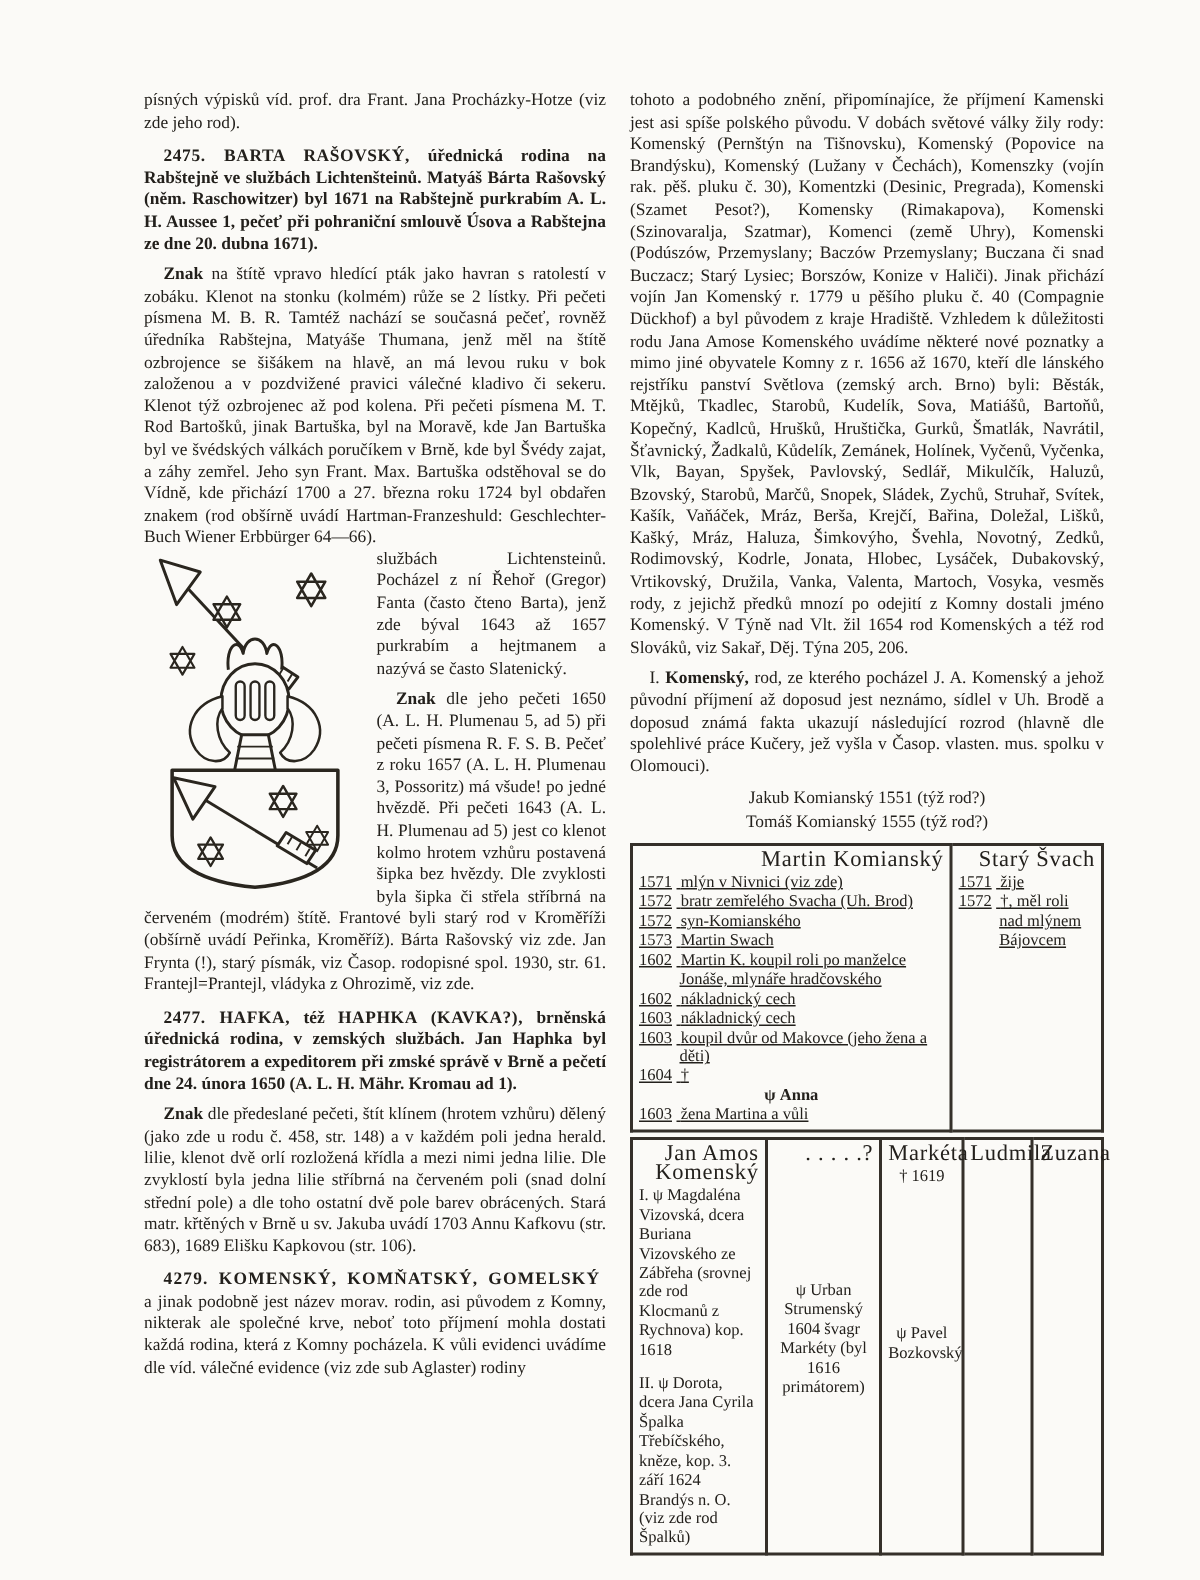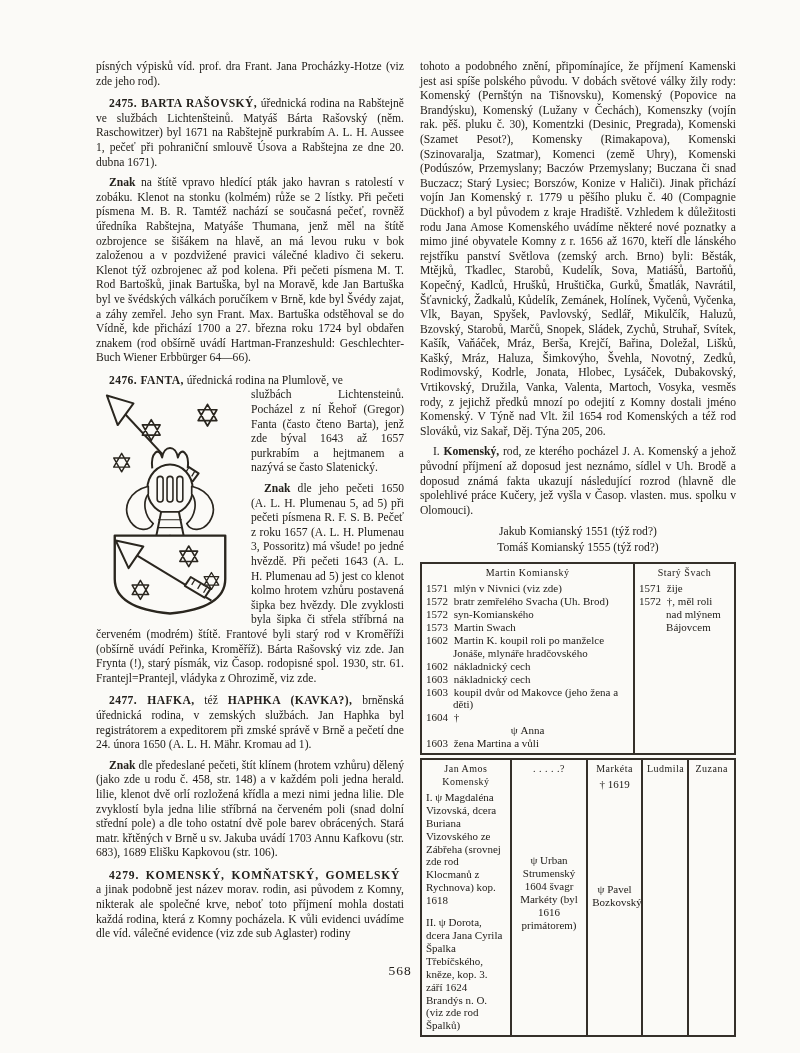--- a/index.html
+++ b/index.html
@@ -18,21 +18,21 @@
     padding:60px 0 0 84px;
     gap:16px;
   }
   .col{text-align:justify;}
   .col-left{width:308px;}
   .col-right{width:316px;}
   p{margin:0;}
   .para{text-indent:13px;}
   .noindent{text-indent:0;}
   .gap-s{margin-top:6px;}
-  .gap-m{margin-top:8px;}
+  .gap-m{margin-top:8px;font-weight:bold;}
   b.run{letter-spacing:.4px;}
   .entry-head-line{
     text-indent:13px;font-weight:bold;letter-spacing:.8px;word-spacing:3px;
     margin-top:8px;
   }
   .arms{
     float:left;
     width:148px;height:224px;
     margin:3px 7px 2px 0;
   }
@@ -44,24 +44,24 @@
     border-collapse:collapse;
     table-layout:fixed;
     font-size:11px;line-height:12.9px;
   }
   td{
     border:2px solid #35302a;
     vertical-align:top;
     padding:2px 4px 3px 4px;
   }
   .t2{margin-top:3px;}
-  .thead{text-align:center;font-size:10px;letter-spacing:.5px;padding:1px 0 2px 0;}
-  .trow{padding-left:27px;text-indent:-27px;text-align:left;}
+  .thead{text-align:right;font-size:15px;letter-spacing:.5px;padding:1px 0 2px 0;}
+  .trow{padding-left:27px;text-indent:-27px;text-align:left;text-decoration:underline;}
   .trow .yr{margin-right:3px;}
-  .tcenter{text-align:center;text-indent:0;}
+  .tcenter{text-align:center;text-indent:0;font-weight:bold;}
   .t2 .cellbody{text-align:left;}
   .t2 .cellbody.ctr{text-align:center;font-family:Liberation Serif, serif;}
   .t2 .para2{margin-top:9px;}
   .push1{margin-top:76px;}
   .push2{margin-top:92px;}
   .sub{text-align:center;}
   .pageno{
     position:absolute;
     top:964px;left:0;right:24px;
     text-align:center;
@@ -74,21 +74,20 @@
 <div class="page">
   <div class="columns">
 
     <div class="col col-left">
       <p class="noindent">písných výpisků víd. prof. dra Frant. Jana Procházky-Hotze (viz zde jeho rod).</p>
 
       <p class="para gap-m"><b class="run">2475. BARTA RAŠOVSKÝ,</b><span> úřednická rodina na Rabštejně ve službách Lichtenšteinů. Matyáš Bárta Rašovský (něm. Raschowitzer) byl 1671 na Rabštejně purkrabím A. L. H. Aussee 1, pečeť při pohraniční smlouvě Úsova a Rabštejna ze dne 20. dubna 1671).</span></p>
       <p class="para gap-s"><b>Znak</b><span> na štítě vpravo hledící pták jako havran s ratolestí v zobáku. Klenot na stonku (kolmém) růže se 2 lístky. Při pečeti písmena M. B. R. Tamtéž nachází se současná pečeť, rovněž úředníka Rabštejna, Matyáše Thumana, jenž měl na štítě ozbrojence se šišákem na hlavě, an má levou ruku v bok založenou a v pozdvižené pravici válečné kladivo či sekeru. Klenot týž ozbrojenec až pod kolena. Při pečeti písmena M. T. Rod Bartošků, jinak Bartuška, byl na Moravě, kde Jan Bartuška byl ve švédských válkách poručíkem v Brně, kde byl Švédy zajat, a záhy zemřel. Jeho syn Frant. Max. Bartuška odstěhoval se do Vídně, kde přichází 1700 a 27. března roku 1724 byl obdařen znakem (rod obšírně uvádí Hartman-Franzeshuld: Geschlechter-Buch Wiener Erbbürger 64—66).</span></p>
 
       <div>
-        <p class="para gap-m"><b class="run">2476. FANTA,</b><span> úřednická rodina na Plumlově, ve</span></p>
         <div class="arms">
           <svg viewBox="0 0 150 226" width="148" height="224" stroke="#2a261f" fill="none" stroke-width="2" stroke-linejoin="round">
 
             <g>
               <line x1="103" y1="102" x2="24" y2="17"></line>
               <polygon points="11,4 38,12 22,34" fill="#fbfaf7"></polygon>
               <path d="M84,70 l20,13 -6,8 -20,-13 z" fill="#fbfaf7"></path>
               <path d="M88,73 l-3,5 M94,77 l-3,5 M100,81 l-3,5" stroke-width="1.3"></path>
               <path d="M76,81 l20,13 -6,8 -20,-13 z" fill="#fbfaf7"></path>
               <path d="M80,84 l-3,5 M86,88 l-3,5 M92,92 l-3,5" stroke-width="1.3"></path>
@@ -213,14 +212,13 @@
             <td style="width:14%">
               <div class="thead">Zuzana</div>
             </td>
           </tr>
         </tbody>
           </table>
       </div>
     </div>
   </div>
 
-  <div class="pageno">568</div>
 </div>
 
 </body></html>

